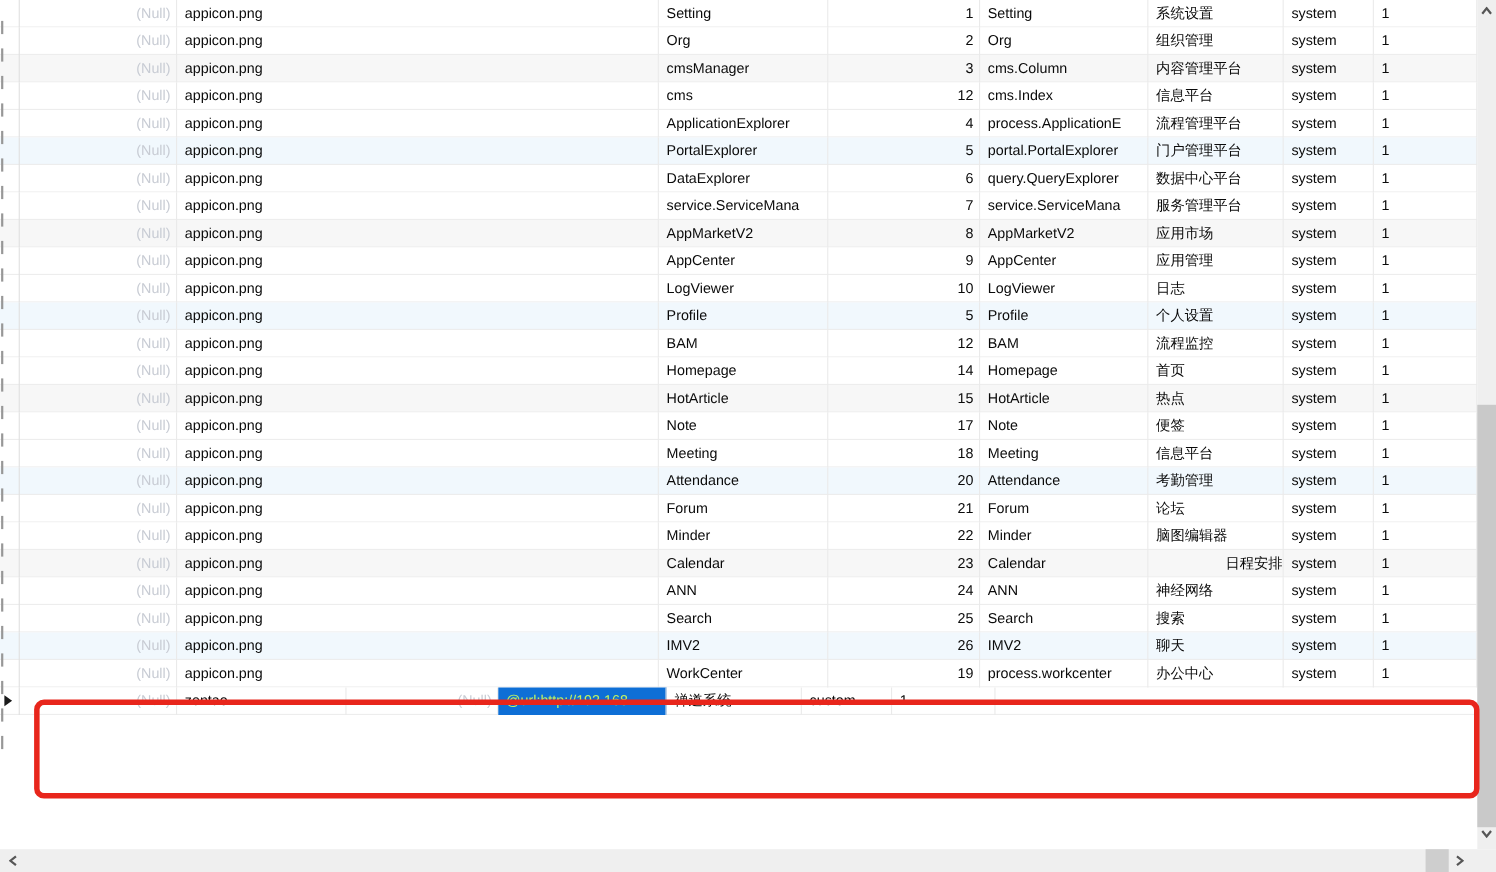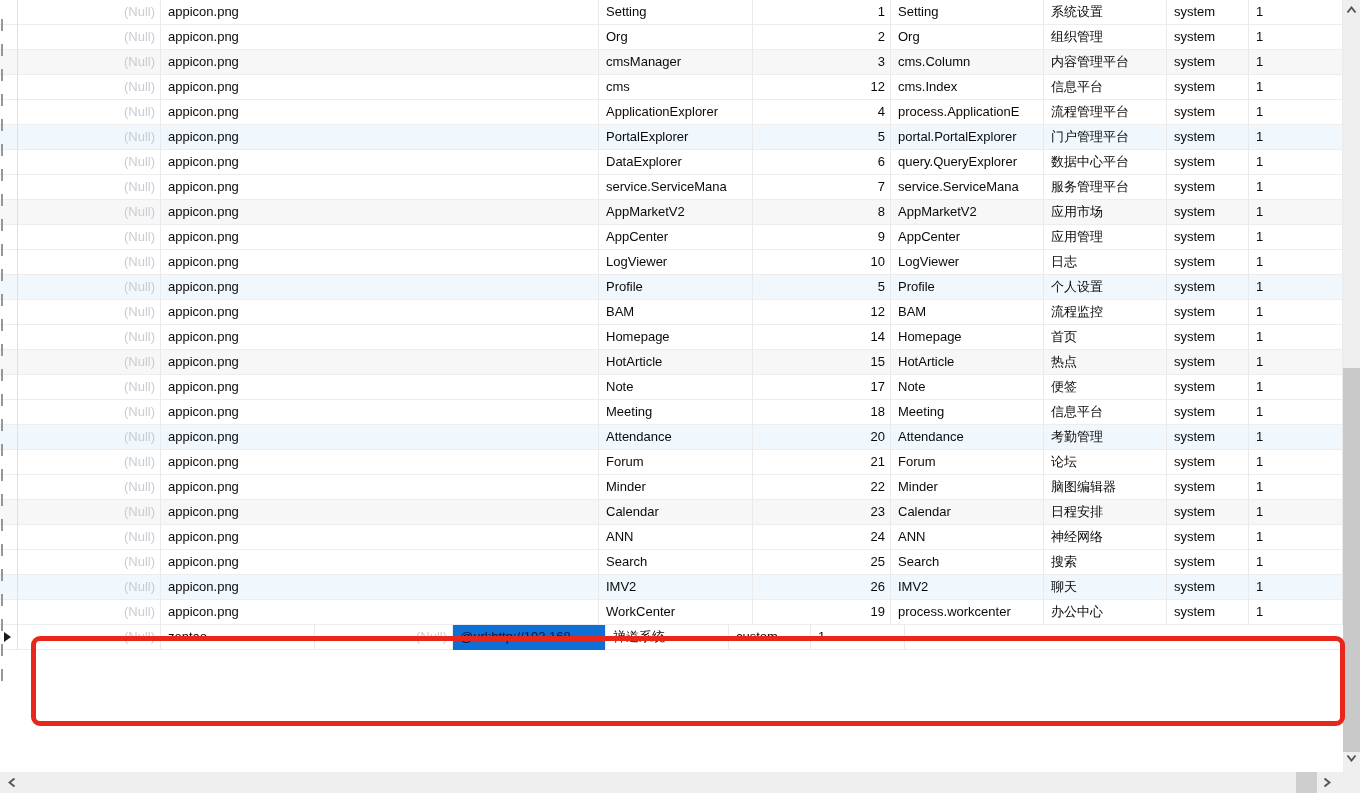--- a/index.html
+++ b/index.html
@@ -21,21 +21,21 @@
   .row{display:flex;height:25px;box-sizing:border-box;border-bottom:1px solid #ededed;background:#fff;}
   .row.sg{background:#f7f7f7;}
   .row.sb{background:#f1f8fd;}
   .cell{
     box-sizing:border-box;height:25px;line-height:24px;font-size:13px;color:#0a0a0a;
     white-space:nowrap;overflow:hidden;border-right:1px solid #eaeaea;flex:0 0 auto;
   }
   .cell.l{padding-left:7px;}
   .cell.r{text-align:right;padding-right:5px;}
   .cell.null{color:#c8ccd4;}
-  .cell.selcell{background:#0e6fd6;color:#0f172a;}
+  .cell.selcell{background:#0e6fd6;color:#bef264;}
   .gcell{box-sizing:border-box;width:18px;height:25px;border-right:1px solid #e0e0e0;position:relative;flex:0 0 auto;}
   .rowmark{
     position:absolute;left:4px;top:7px;width:0;height:0;
     border-left:7px solid #1b1b1b;border-top:5px solid transparent;border-bottom:5px solid transparent;
   }
   .tick{position:absolute;left:1px;width:2px;height:12px;background:#979797;z-index:3;}
   
   .vsb{position:absolute;left:1343px;top:0;width:17px;height:772px;background:#efefef;}
   .vthumb{position:absolute;left:0;top:368px;width:17px;height:384px;background:#c9c9c9;}
   .vup{position:absolute;left:3px;top:6px;}
@@ -277,21 +277,21 @@
         <div class="cell l" style="width: 82px;">system</div>
         <div class="cell l" style="width: 94px;">1</div>
       </div>
       <div class="row sg">
         <div class="gcell"></div>
         <div class="cell r null" style="width: 143px;">(Null)</div>
         <div class="cell l" style="width: 438px;">appicon.png</div>
         <div class="cell l" style="width: 154px;">Calendar</div>
         <div class="cell r" style="width: 138px;">23</div>
         <div class="cell l" style="width: 153px;">Calendar</div>
-        <div class="cell l" style="width: 123px;">日程安排</div>
+        <div class="cell l" style="width: 123px; text-align: right;">日程安排</div>
         <div class="cell l" style="width: 82px;">system</div>
         <div class="cell l" style="width: 94px;">1</div>
       </div>
       <div class="row">
         <div class="gcell"></div>
         <div class="cell r null" style="width: 143px;">(Null)</div>
         <div class="cell l" style="width: 438px;">appicon.png</div>
         <div class="cell l" style="width: 154px;">ANN</div>
         <div class="cell r" style="width: 138px;">24</div>
         <div class="cell l" style="width: 153px;">ANN</div>

